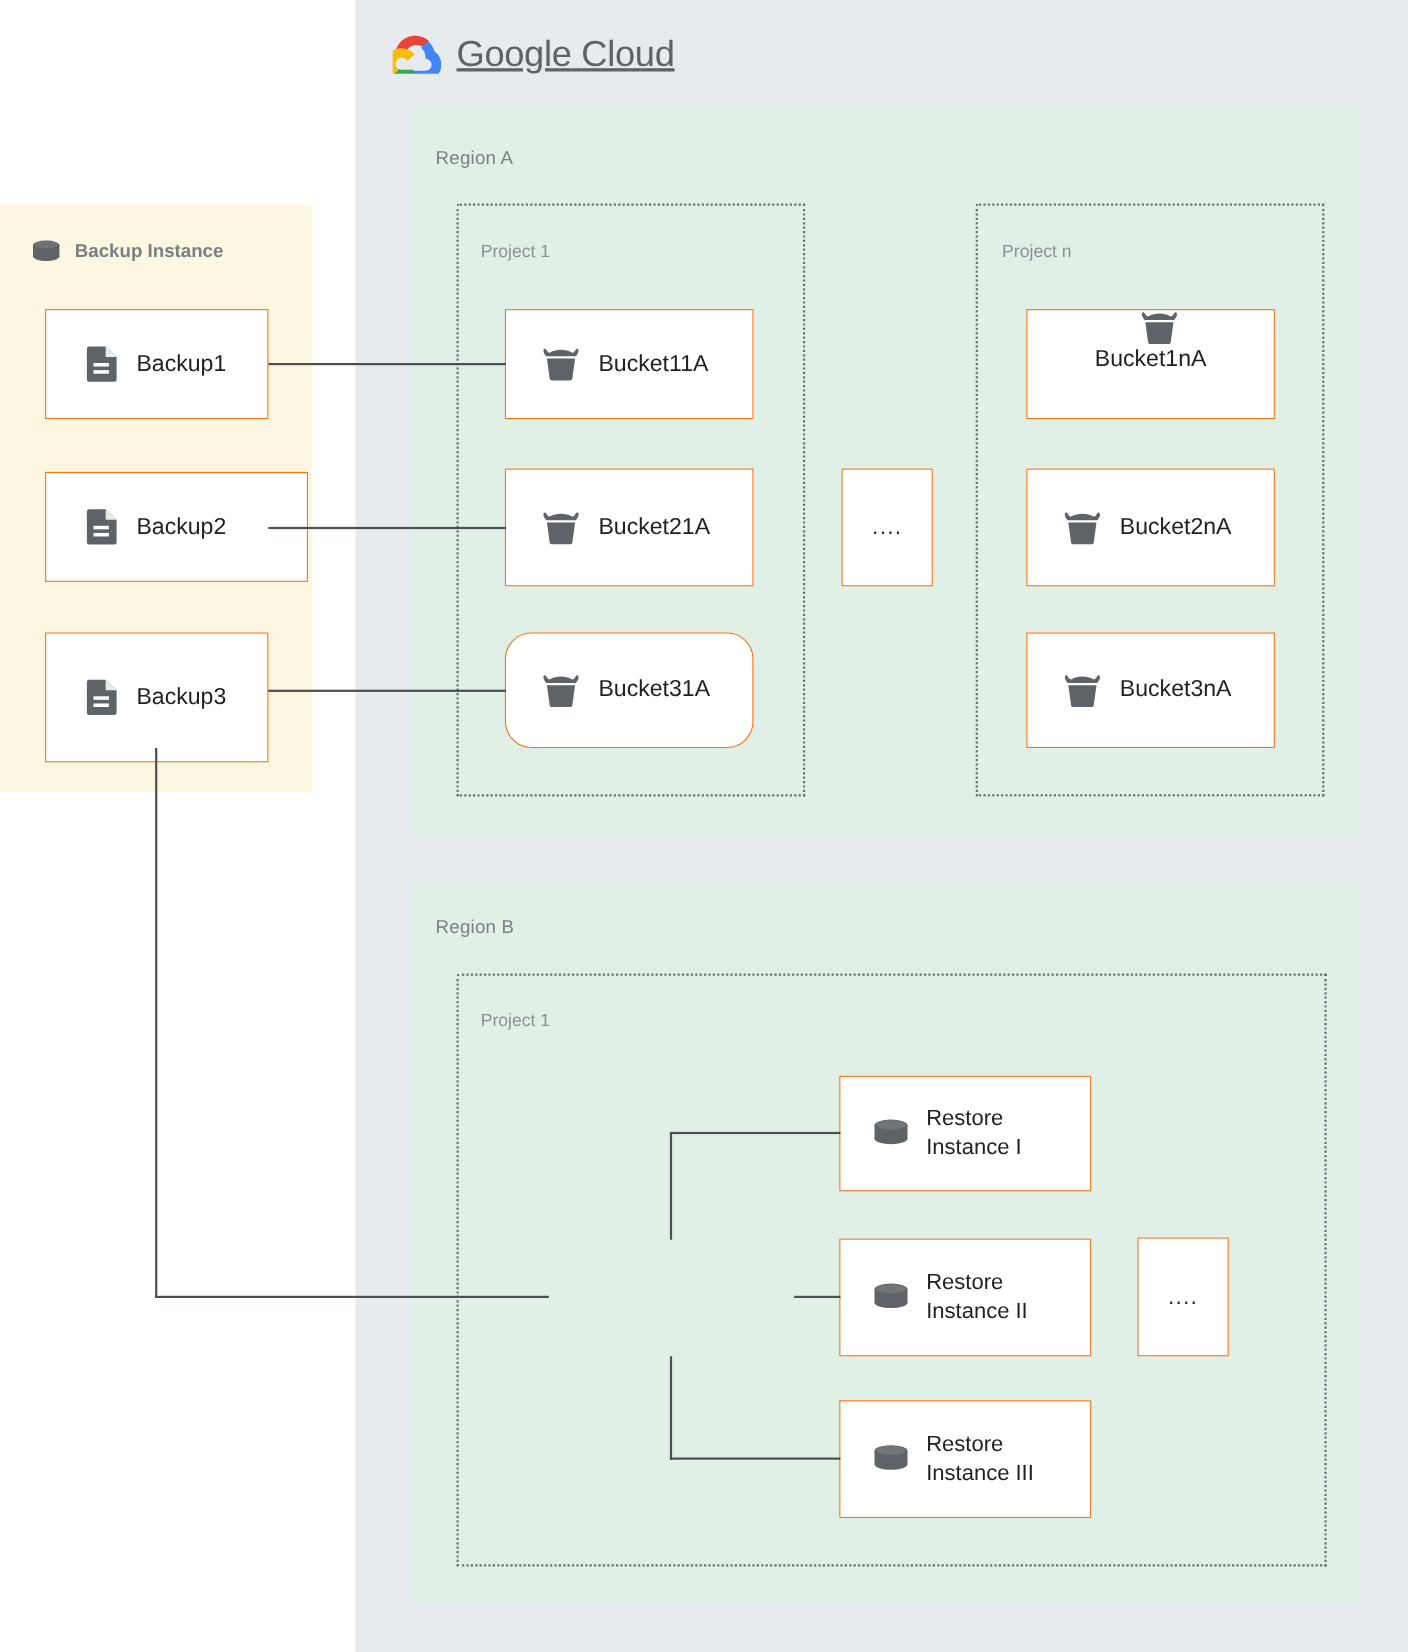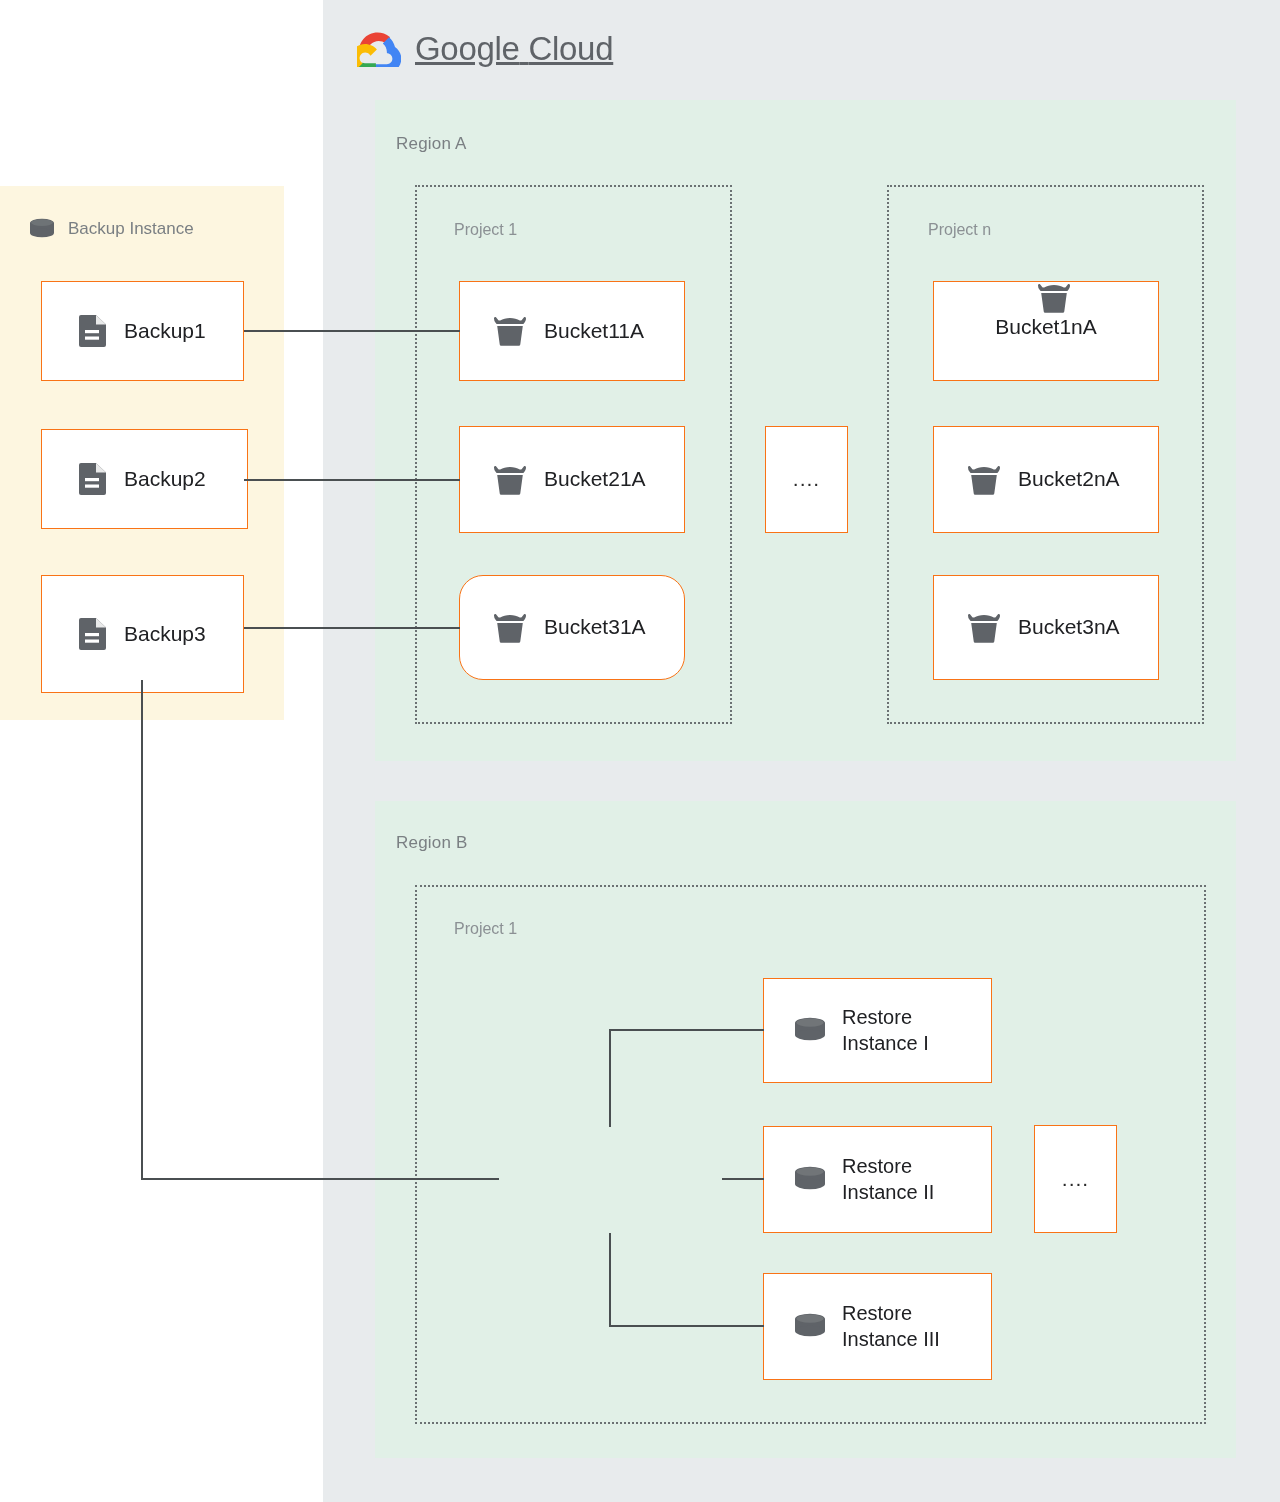--- a/index.html
+++ b/index.html
@@ -10,42 +10,42 @@
   .gcp-panel{position:absolute;left:323px;top:0;width:957px;height:1502px;background:#e8ebed;}
   .backup-panel{position:absolute;left:0px;top:186px;width:284px;height:534px;background:#fdf6e0;}
   .region{position:absolute;background:#e1f0e7;}
   #region-a{left:375px;top:100px;width:861px;height:661px;}
   #region-b{left:375px;top:801px;width:861px;height:657px;}
   .region-label{position:absolute;font-size:17px;color:#7a7f83;letter-spacing:.2px;}
   .proj{position:absolute;border:2px dotted #6b7173;}
   #proj-a1{left:415px;top:185px;width:313px;height:535px;}
   #proj-an{left:887px;top:185px;width:313px;height:535px;}
   #proj-b1{left:415px;top:885px;width:787px;height:535px;}
-  .proj-label{position:absolute;font-size:16px;color:#8b9094;margin-left:17px;}
+  .proj-label{position:absolute;font-size:16px;color:#8b9094;}
 
   
   .card{position:absolute;background:#ffffff;border:1px solid #f97316;box-sizing:border-box;
         display:flex;align-items:center;}
   .card .lbl{font-size:21px;color:#202124;line-height:1.28;}
   .card .lbl.two{font-size:20px;}
   .ico{flex:0 0 auto;display:flex;align-items:center;justify-content:center;}
   .dots-card{justify-content:center;}
   .dots-card .lbl{font-size:21px;color:#2b2b2b;letter-spacing:1px;}
 
   
   .ln{position:absolute;background:#4a4f51;}
   .h{height:2px;}
   .v{width:2px;}
 
   
   .gc-logo{position:absolute;left:357px;top:30px;display:flex;align-items:center;gap:14px;}
   .gc-word{font-size:33px;color:#5f6368;letter-spacing:-.3px;text-decoration:underline;}
   .gc-word b{font-weight:400;}
   .bi-label{position:absolute;left:28px;top:218px;display:flex;align-items:center;gap:12px;}
-  .bi-label .t{font-size:17px;color:#7a7f83;}
+  .bi-label .t{font-size:17px;color:#7a7f83;font-weight:bold;}
 </style>
 </head>
 <body>
 
 <div id="canvas">
 
   <div class="gcp-panel"></div>
 
   <div class="gc-logo">
     <svg width="44" height="36" viewBox="0 0 44 36">
@@ -76,21 +76,21 @@
       <svg width="30" height="34" viewBox="0 0 30 34">
         <path d="M3 1h15l10 9.5V31a2 2 0 0 1-2 2H3a2 2 0 0 1-2-2V3a2 2 0 0 1 2-2z" fill="#5f6368"></path>
         <path d="M18 1l10 9.5h-10z" fill="#e9eaea"></path>
         <rect x="7" y="16" width="14" height="3.2" fill="#ffffff"></rect>
         <rect x="7" y="22.5" width="14" height="3.2" fill="#ffffff"></rect>
       </svg>
     </span>
     <span class="lbl">Backup1</span>
   </div>
 
-  <div class="card" style="left:41px;top:429px;width:207px;height:100px;">
+  <div class="card" style="left:41px;top:429px;width:239px;height:100px;">
     <span class="ico" style="margin-left:36px;margin-right:16px;">
       <svg width="30" height="34" viewBox="0 0 30 34">
         <path d="M3 1h15l10 9.5V31a2 2 0 0 1-2 2H3a2 2 0 0 1-2-2V3a2 2 0 0 1 2-2z" fill="#5f6368"></path>
         <path d="M18 1l10 9.5h-10z" fill="#e9eaea"></path>
         <rect x="7" y="16" width="14" height="3.2" fill="#ffffff"></rect>
         <rect x="7" y="22.5" width="14" height="3.2" fill="#ffffff"></rect>
       </svg>
     </span>
     <span class="lbl">Backup2</span>
   </div>

